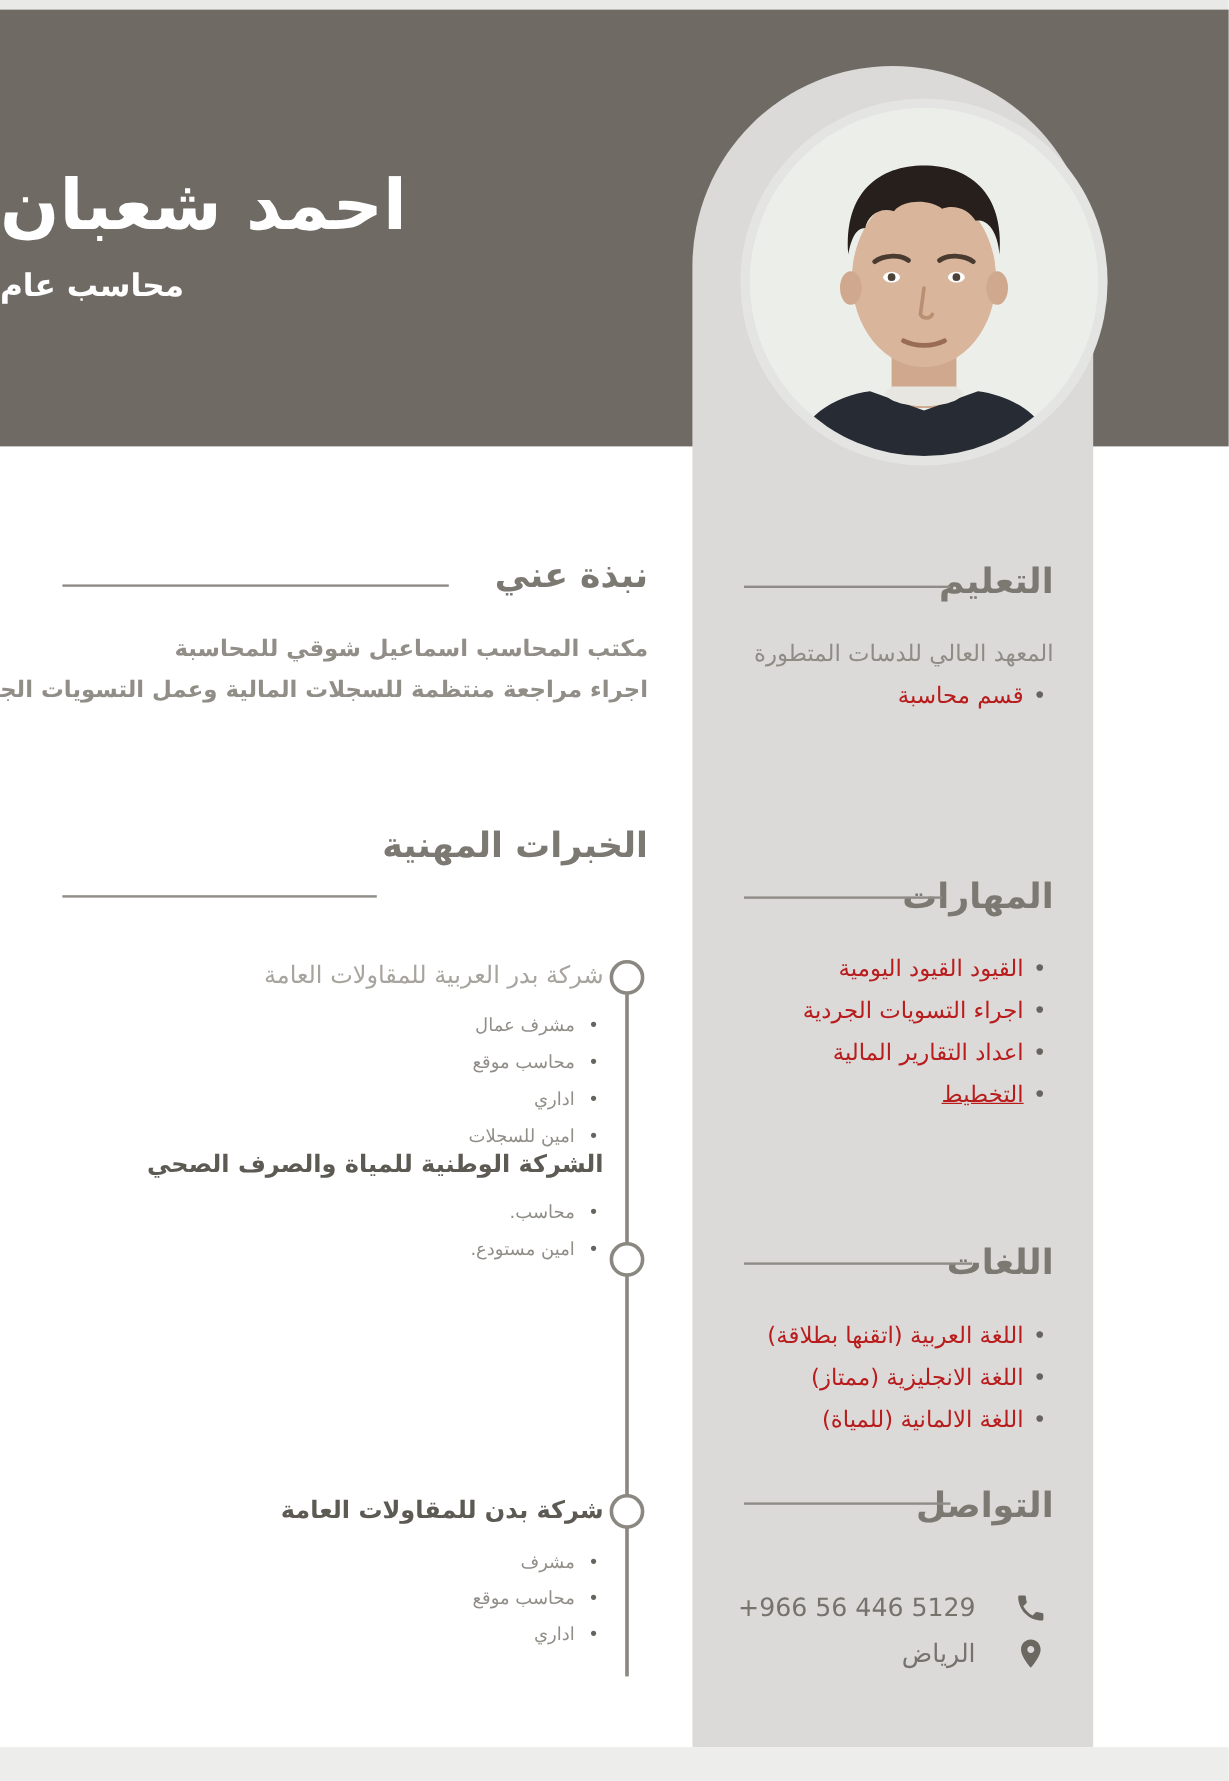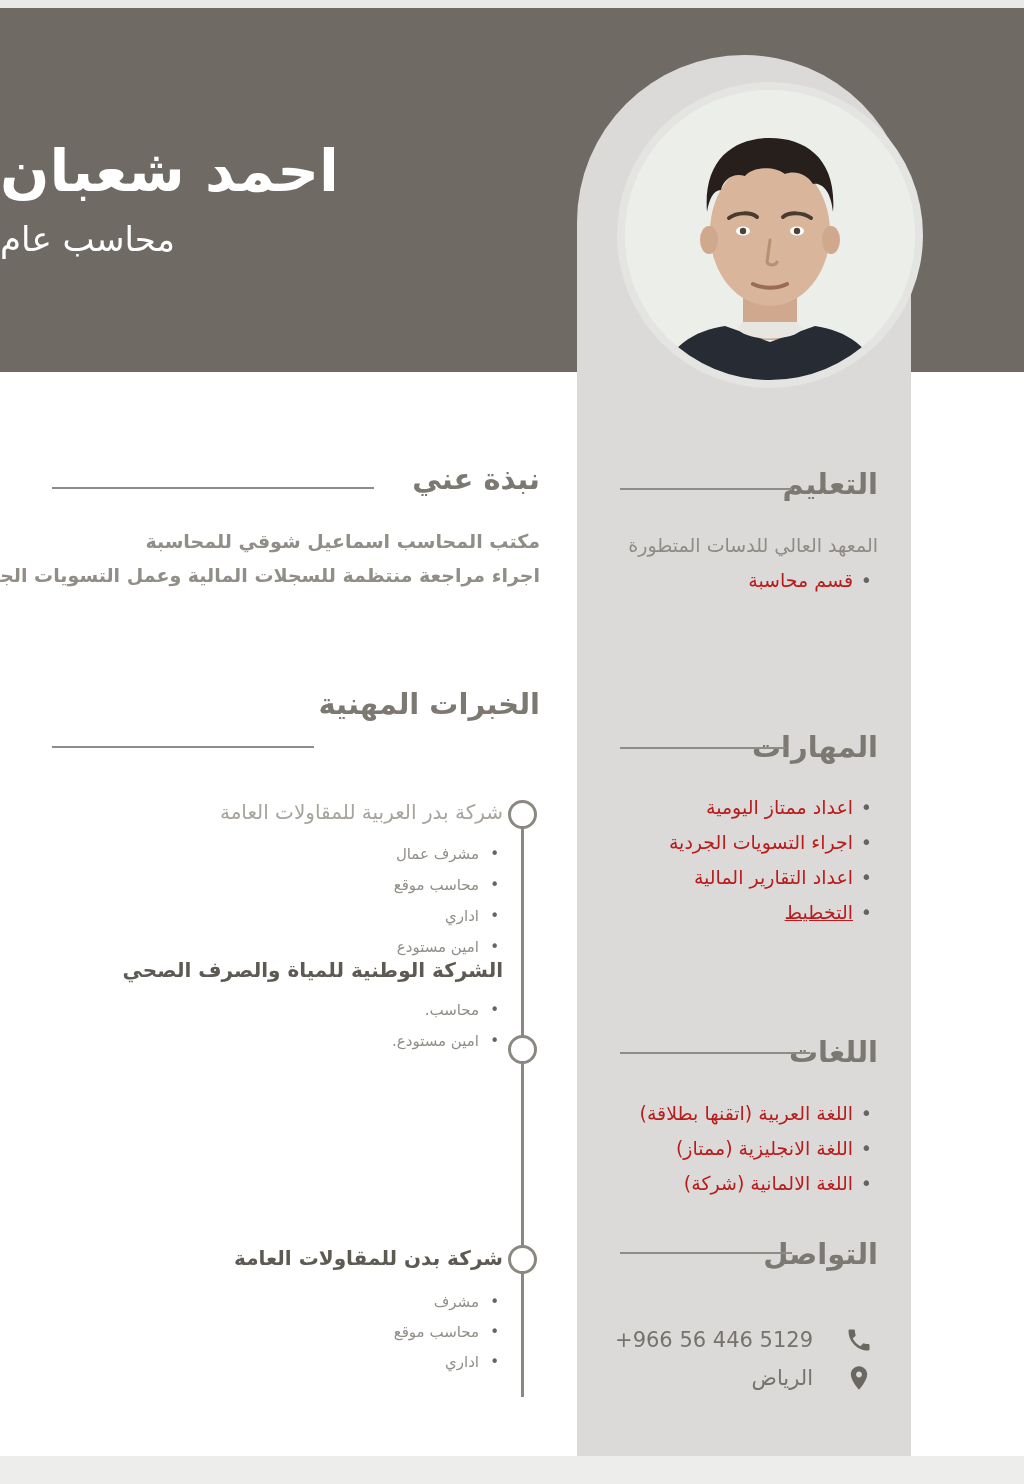--- a/index.html
+++ b/index.html
@@ -5,21 +5,21 @@
   html,body{margin:0;padding:0;}
   body{
     width:1024px;height:1484px;position:relative;overflow:hidden;
     background:#ffffff;font-family:"DejaVu Sans",sans-serif;
   }
   
   .top-strip{position:absolute;left:0;top:0;width:1024px;height:8px;background:#e9e9e7;}
   .header-band{position:absolute;left:0;top:8px;width:1024px;height:364px;background:#6f6b64;}
   .header-text{position:absolute;left:0;top:128px;width:566px;text-align:left;color:#ffffff;}
   .person-name{font-size:58px;font-weight:bold;line-height:86px;white-space:nowrap;}
-  .person-role{font-size:34px;line-height:38px;margin-top:6px;white-space:nowrap;}
+  .person-role{font-size:26px;line-height:38px;margin-top:6px;white-space:nowrap;font-weight:bold;}
   
   .panel{position:absolute;left:577px;top:55px;width:334px;height:1401px;
          background:#dbdad8;border-radius:193px 193px 0 0;}
   .photo{position:absolute;left:48px;top:35px;width:290px;height:290px;border-radius:50%;
          overflow:hidden;background:#eceee9;box-shadow:0 0 0 8px #e4e4e2;}
   .photo svg{display:block;}
   .sec-heading{position:absolute;right:33px;font-size:29px;font-weight:bold;color:#7c7872;
                line-height:34px;white-space:nowrap;direction:rtl;}
   .sec-line{position:absolute;height:2px;background:#8f8c87;}
   .panel-text{position:absolute;right:33px;direction:rtl;text-align:right;color:#8f8b85;
@@ -103,21 +103,21 @@
   <div class="tl-circle tl-c0"></div>
   <div class="tl-circle tl-c1"></div>
   <div class="tl-circle tl-c2"></div>
 
   <div class="entry entry-0">
     <div class="entry-title">شركة بدر العربية للمقاولات العامة</div>
     <ul>
         <li>مشرف عمال</li>
         <li>محاسب موقع</li>
         <li>اداري</li>
-        <li>امين مستودع</li>
+        <li>امين للسجلات</li>
       </ul>
   </div>
   <div class="entry entry-1">
     <div class="entry-title">الشركة الوطنية للمياة والصرف الصحي</div>
     <ul>
         <li>محاسب.</li>
         <li>امين مستودع.</li>
       </ul>
   </div>
   <div class="entry entry-2">
@@ -165,32 +165,32 @@
   <div class="sec-heading edu-heading">التعليم</div>
   <div class="sec-line edu-line"></div>
   <div class="panel-text edu-inst">المعهد العالي للدسات المتطورة</div>
   <ul class="dot-list edu-list">
       <li>قسم محاسبة</li>
     </ul>
 
   <div class="sec-heading skills-heading">المهارات</div>
   <div class="sec-line skills-line"></div>
   <ul class="dot-list skills-list">
-      <li>اعداد ممتاز اليومية</li>
+      <li>القيود القيود اليومية</li>
       <li>اجراء التسويات الجردية</li>
       <li>اعداد التقارير المالية</li>
       <li class="underlined">التخطيط</li>
     </ul>
 
   <div class="sec-heading langs-heading">اللغات</div>
   <div class="sec-line langs-line"></div>
   <ul class="dot-list langs-list">
       <li>اللغة العربية  (اتقنها بطلاقة)</li>
       <li>اللغة الانجليزية  (ممتاز)</li>
-      <li>اللغة الالمانية  (شركة)</li>
+      <li>اللغة الالمانية  (للمياة)</li>
     </ul>
 
   <div class="sec-heading contact-heading">التواصل</div>
   <div class="sec-line contact-line"></div>
 
   <div class="contact-rows">
     <div class="c-row">
       <span class="c-icon">
         <svg width="28" height="28" viewBox="0 0 24 24">
             <path fill="#6b6761" d="M6.62 10.79c1.44 2.83 3.76 5.14 6.59 6.59l2.2-2.2c.27-.27.67-.36 1.02-.24 1.12.37 2.33.57 3.57.57.55 0 1 .45 1 1V20c0 .55-.45 1-1 1-9.39 0-17-7.61-17-17 0-.55.45-1 1-1h3.5c.55 0 1 .45 1 1 0 1.25.2 2.45.57 3.57.11.35.03.74-.25 1.02l-2.2 2.2z"></path>

